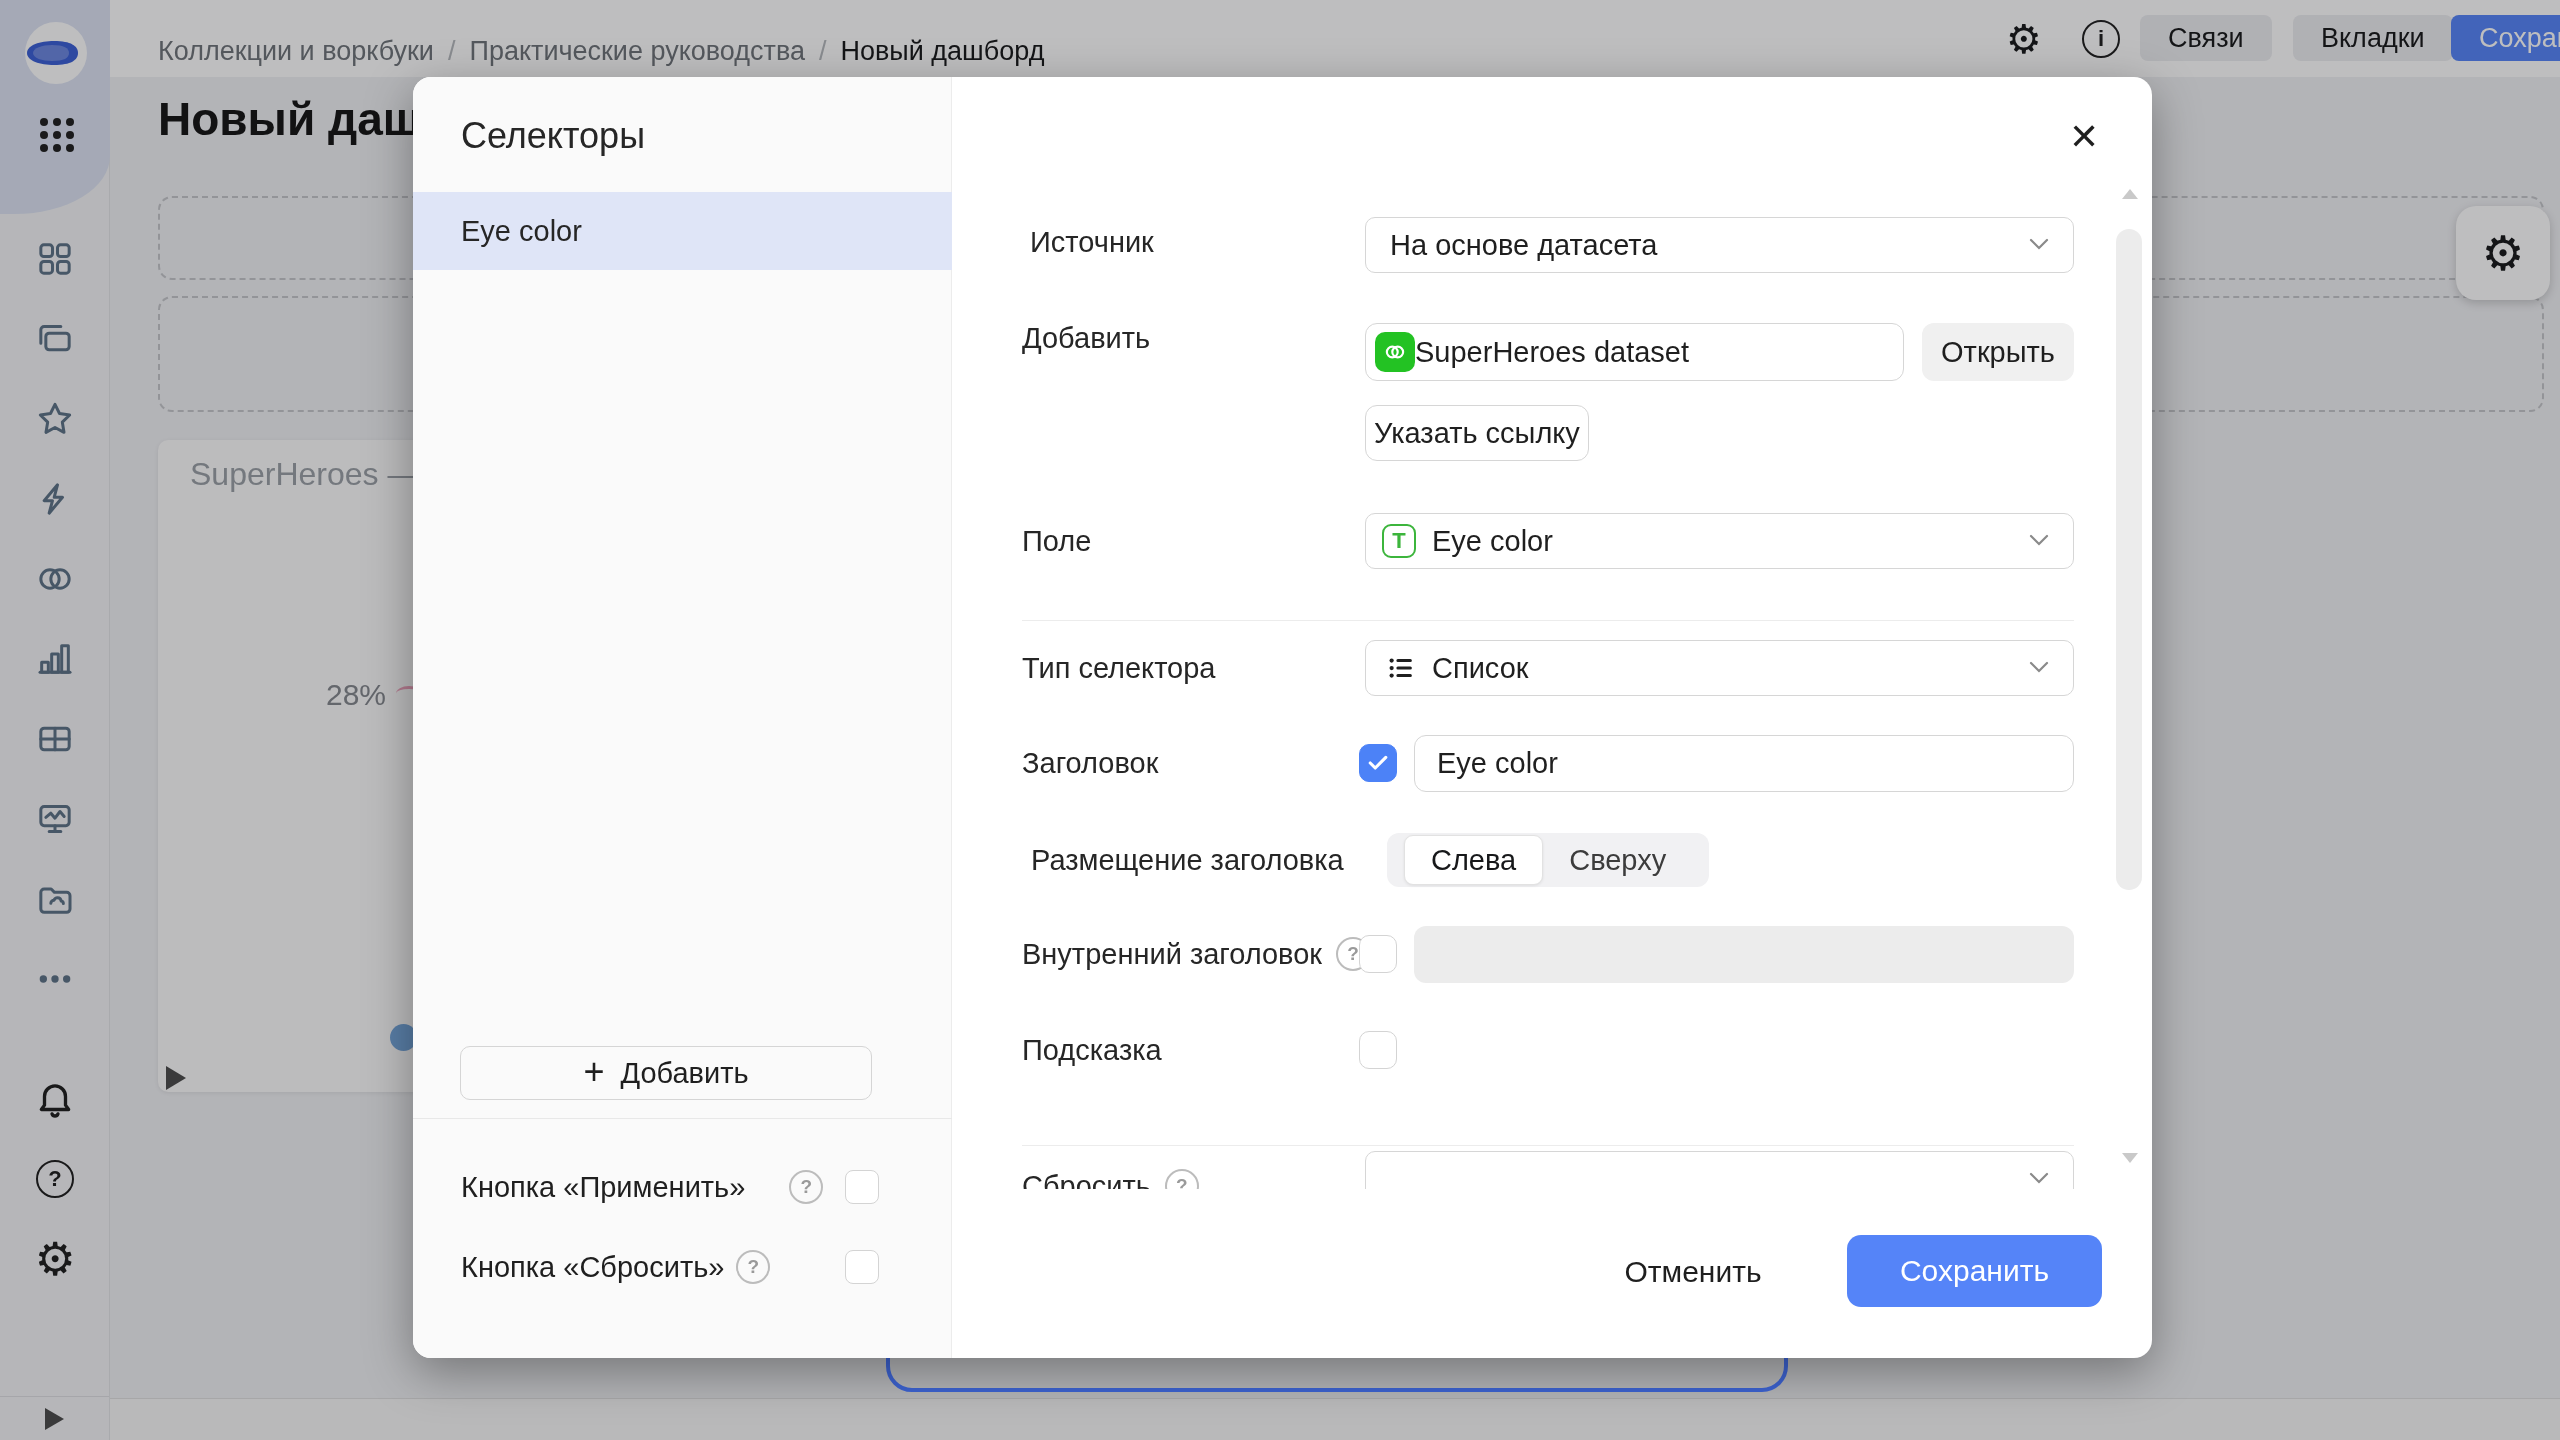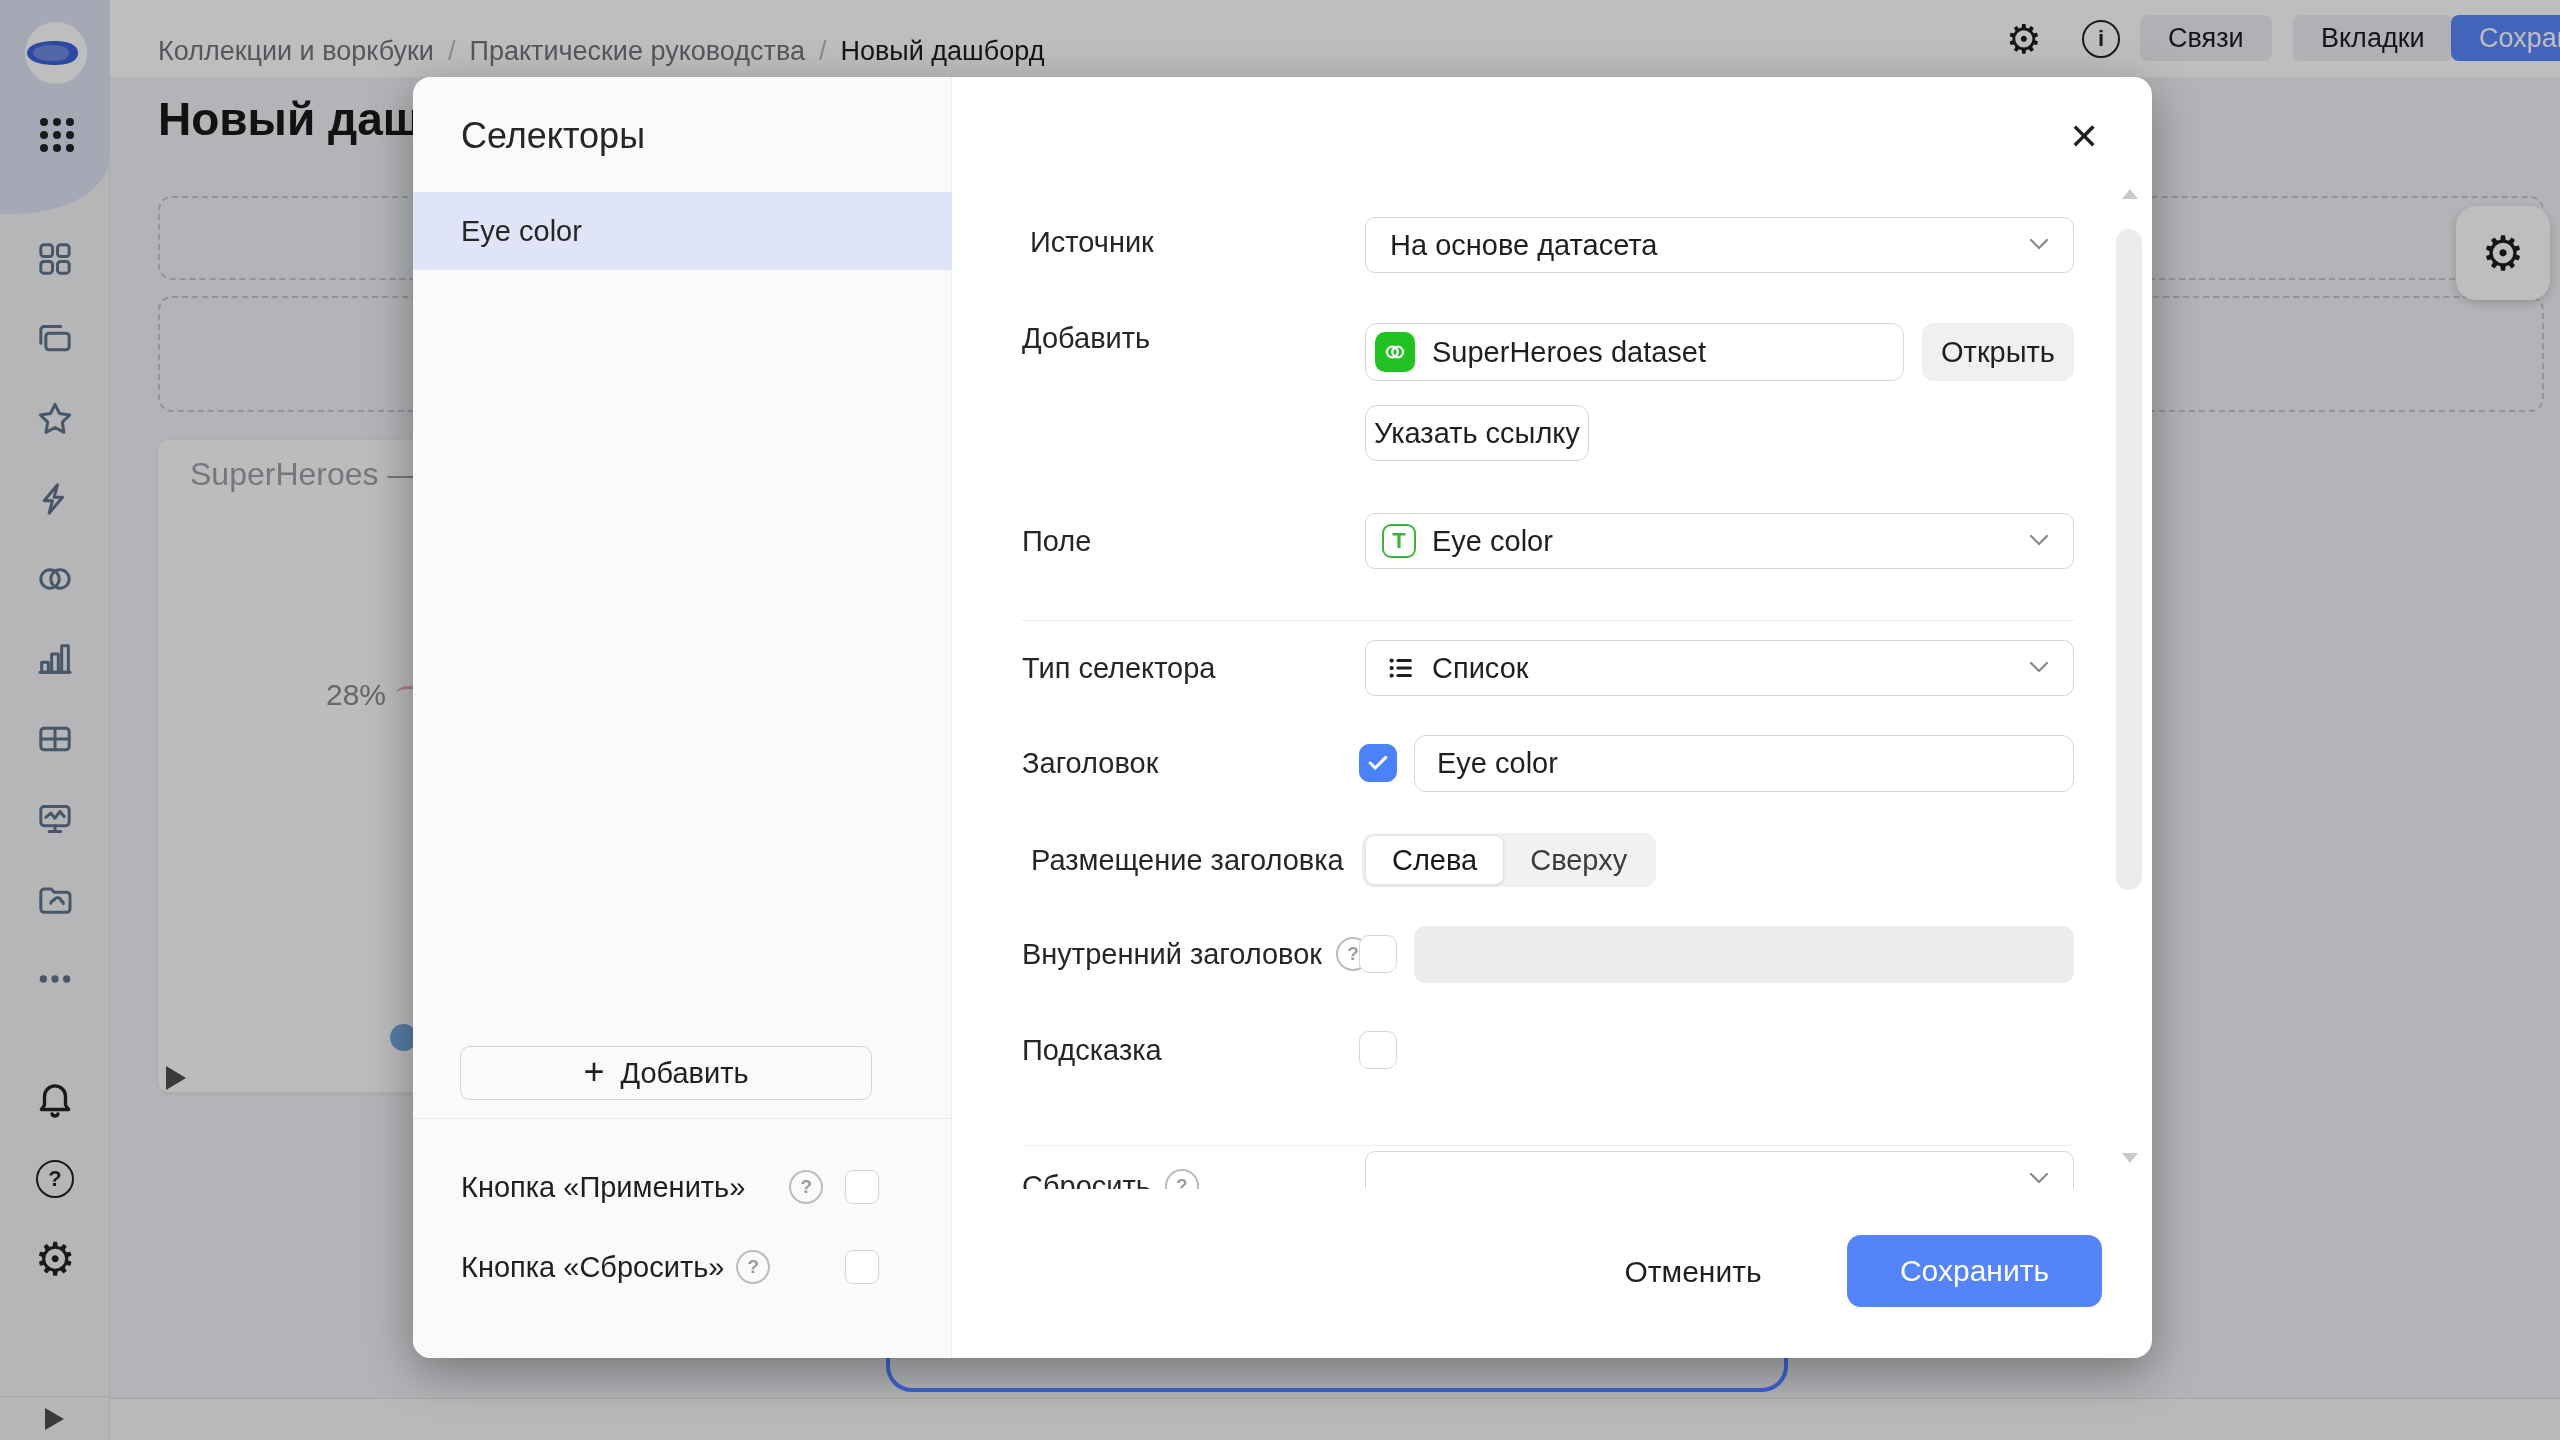--- a/index.html
+++ b/index.html
@@ -76,21 +76,21 @@
   .chev{position:absolute;right:24px;top:50%;transform:translateY(-50%);}
   .textinput{border:1px solid #d6d6d6;border-radius:12px;background:#fff;font-size:29px;color:#1f1f1f;
              display:flex;align-items:center;box-sizing:border-box;}
   .divider{height:1px;background:#ececec;}
   .ds-icon{width:40px;height:40px;border-radius:10px;background:#23c223;display:flex;align-items:center;justify-content:center;flex:none;}
   .t-icon{width:34px;height:34px;border:2.4px solid #3cb53c;border-radius:9px;color:#3cb53c;font-size:22px;font-weight:700;
           display:flex;align-items:center;justify-content:center;box-sizing:border-box;flex:none;}
   .gray-btn{background:#f0f0f0;border-radius:12px;font-size:29px;color:#1f1f1f;display:flex;align-items:center;justify-content:center;cursor:pointer;}
   .line-btn{background:#fff;border:1px solid #d6d6d6;border-radius:12px;font-size:29px;color:#1f1f1f;display:flex;
             align-items:center;justify-content:center;cursor:pointer;box-sizing:border-box;}
-  .seg{background:#f1f1f3;border-radius:12px;display:flex;align-items:center;padding:3px;box-sizing:border-box;}
+  .seg{background:#f1f1f3;border-radius:12px;display:flex;align-items:center;padding:17px;box-sizing:border-box;margin-left:25px;}
   .seg .opt{height:48px;display:flex;align-items:center;justify-content:center;font-size:29px;color:#3c3c3c;
             padding:0 26px;border-radius:9px;cursor:pointer;}
   .seg .opt.active{background:#fff;border:1px solid #e2e2e2;box-shadow:0 1px 3px rgba(0,0,0,.08);color:#17181a;}
   .disabled-input{background:#ececec;border-radius:12px;}
   #op-wrap{left:0;top:1074px;width:1160px;height:38px;overflow:hidden;}
   #footer-cancel{left:676px;top:1160px;width:130px;height:70px;display:flex;align-items:center;justify-content:center;
                  font-size:30px;color:#1f1f1f;cursor:pointer;border-radius:12px;}
   #footer-save{left:895px;top:1158px;width:255px;height:72px;background:#5584f8;border-radius:14px;display:flex;
                align-items:center;justify-content:center;font-size:30px;color:#fff;cursor:pointer;}
   #scroll-thumb{left:1164px;top:152px;width:26px;height:661px;background:#ececec;border-radius:13px;cursor:pointer;}
@@ -286,21 +286,21 @@
       </div>
 
       <div class="abs flabel" style="left:70px;top:246px;height:30px;">Добавить</div>
       <div class="abs textinput" style="left:413px;top:246px;width:539px;height:58px;cursor:pointer;">
         <span class="ds-icon" style="margin-left:9px;">
           <svg width="26" height="26" viewBox="0 0 24 24">
               <circle cx="9.5" cy="12" r="5" fill="none" stroke="#fff" stroke-width="2"></circle>
               <circle cx="14.5" cy="12" r="5" fill="none" stroke="#fff" stroke-width="2"></circle>
             </svg>
         </span>
-        <span style="margin-left:17px;">SuperHeroes dataset</span>
+        <span style="">SuperHeroes dataset</span>
       </div>
       <div class="abs gray-btn" style="left:970px;top:246px;width:152px;height:58px;">Открыть</div>
       <div class="abs line-btn" style="left:413px;top:328px;width:224px;height:56px;">Указать ссылку</div>
 
       <div class="abs flabel" style="left:70px;top:449px;height:30px;">Поле</div>
       <div class="abs select" style="left:413px;top:436px;width:709px;height:56px;">
         <span class="t-icon" style="margin-left:16px;">T</span>
         <span class="val" style="margin-left:16px;">Eye color</span>
         <span class="chev">
           <svg width="20" height="12" viewBox="0 0 20 12">

